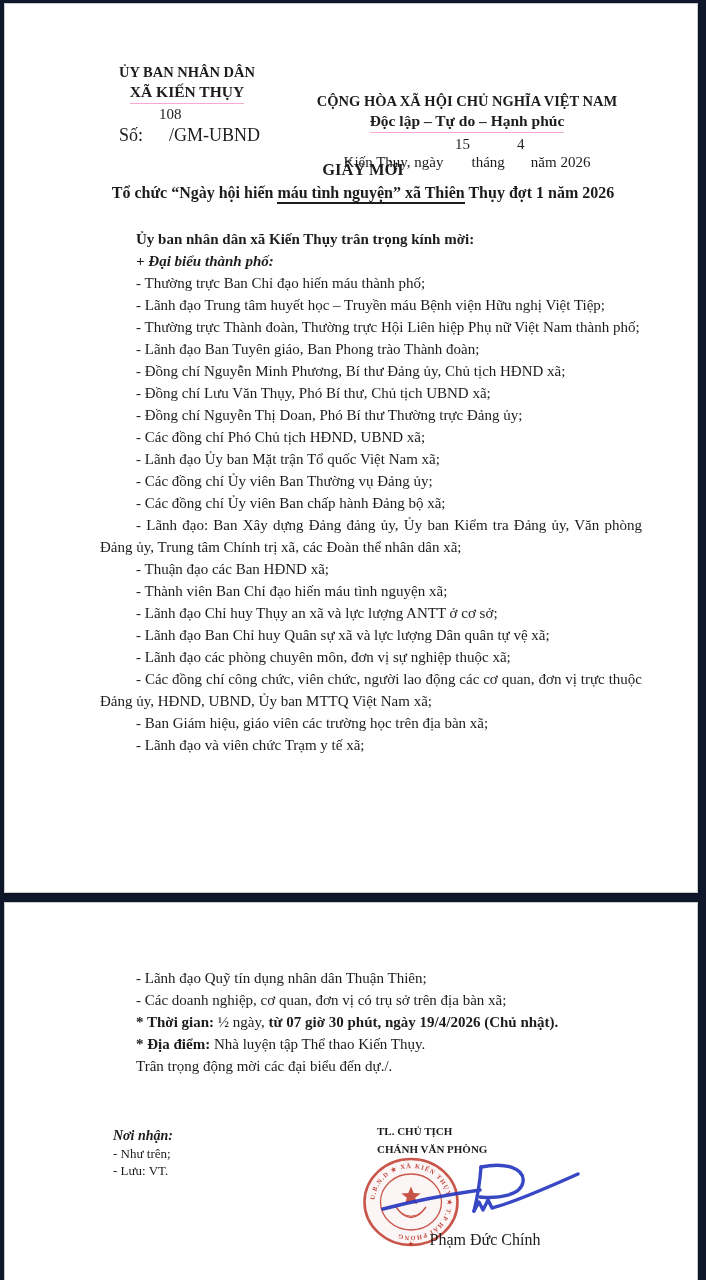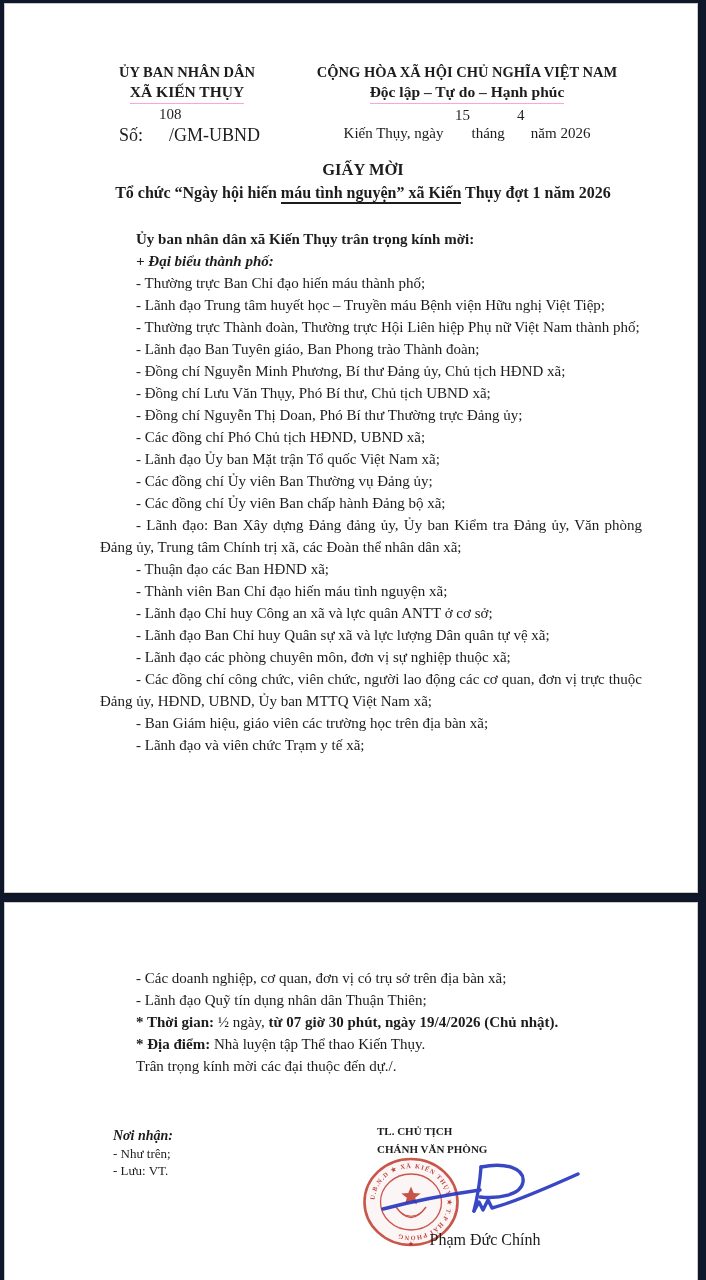--- a/index.html
+++ b/index.html
@@ -75,67 +75,67 @@
 
     <div class="hdr-left" style="position:absolute;">
       <div class="hdr-bold-sm">ỦY BAN NHÂN DÂN</div>
       <div class="hdr-bold"><span class="u-line">XÃ KIẾN THỤY</span></div>
       <span class="hw hw-108">108</span>
       <div class="so-line">
         <span>Số:</span><span class="so-value">/GM-UBND</span>
       </div>
     </div>
 
-    <div class="hdr-right" style="position:absolute;">
+    <div class="hdr-right" style="position:absolute;margin-top:29px;">
       <div class="hdr-bold-sm">CỘNG HÒA XÃ HỘI CHỦ NGHĨA VIỆT NAM</div>
       <div class="hdr-bold"><span class="u-line">Độc lập – Tự do – Hạnh phúc</span></div>
       <span class="hw hw-15">15</span>
       <span class="hw hw-4">4</span>
       <div class="date-line">
         <span>Kiến Thụy, ngày</span><span class="gap-a"></span><span>tháng</span><span class="gap-b"></span><span>năm 2026</span>
       </div>
     </div>
 
     <div class="doc-title">GIẤY MỜI</div>
-    <div class="doc-subtitle"><span>Tổ chức “Ngày hội hiến </span><span class="sub-u">máu tình nguyện” xã Kiến</span><span> Thụy đợt 1 năm 2026</span></div>
+    <div class="doc-subtitle"><span>Tổ chức “Ngày hội hiến </span><span class="sub-u">máu tình nguyện” xã Thiên</span><span> Thụy đợt 1 năm 2026</span></div>
 
     <div class="body-block body1">
       <p class="b">Ủy ban nhân dân xã Kiến Thụy trân trọng kính mời:</p>
       <p class="bi">+ Đại biểu thành phố:</p>
       <p>- Thường trực Ban Chỉ đạo hiến máu thành phố;</p>
       <p>- Lãnh đạo Trung tâm huyết học – Truyền máu Bệnh viện Hữu nghị Việt Tiệp;</p>
       <p>- Thường trực Thành đoàn, Thường trực Hội Liên hiệp Phụ nữ Việt Nam thành phố;</p>
       <p>- Lãnh đạo Ban Tuyên giáo, Ban Phong trào Thành đoàn;</p>
       <p>- Đồng chí Nguyễn Minh Phương, Bí thư Đảng ủy, Chủ tịch HĐND xã;</p>
       <p>- Đồng chí Lưu Văn Thụy, Phó Bí thư, Chủ tịch UBND xã;</p>
       <p>- Đồng chí Nguyễn Thị Doan, Phó Bí thư Thường trực Đảng ủy;</p>
       <p>- Các đồng chí Phó Chủ tịch HĐND, UBND xã;</p>
       <p>- Lãnh đạo Ủy ban Mặt trận Tổ quốc Việt Nam xã;</p>
       <p>- Các đồng chí Ủy viên Ban Thường vụ Đảng ủy;</p>
       <p>- Các đồng chí Ủy viên Ban chấp hành Đảng bộ xã;</p>
       <p>- Lãnh đạo: Ban Xây dựng Đảng đảng ủy, Ủy ban Kiểm tra Đảng ủy, Văn phòng Đảng ủy, Trung tâm Chính trị xã, các Đoàn thể nhân dân xã;</p>
       <p>- Thuận đạo các Ban HĐND xã;</p>
       <p>- Thành viên Ban Chỉ đạo hiến máu tình nguyện xã;</p>
-      <p>- Lãnh đạo Chỉ huy Công an xã và lực quân ANTT ở cơ sở;</p>
+      <p>- Lãnh đạo Chỉ huy Thụy an xã và lực lượng ANTT ở cơ sở;</p>
       <p>- Lãnh đạo Ban Chỉ huy Quân sự xã và lực lượng Dân quân tự vệ xã;</p>
       <p>- Lãnh đạo các phòng chuyên môn, đơn vị sự nghiệp thuộc xã;</p>
       <p>- Các đồng chí công chức, viên chức, người lao động các cơ quan, đơn vị trực thuộc Đảng ủy, HĐND, UBND, Ủy ban MTTQ Việt Nam xã;</p>
       <p>- Ban Giám hiệu, giáo viên các trường học trên địa bàn xã;</p>
       <p>- Lãnh đạo và viên chức Trạm y tế xã;</p>
     </div>
   </div>
 
   <div class="page page2">
 
     <div class="body-block body2">
+      <p>- Lãnh đạo Quỹ tín dụng nhân dân Thuận Thiên;</p>
       <p>- Các doanh nghiệp, cơ quan, đơn vị có trụ sở trên địa bàn xã;</p>
-      <p>- Lãnh đạo Quỹ tín dụng nhân dân Thuận Thiên;</p>
       <p><span class="b">* Thời gian: </span><span>½ ngày, </span><span class="b">từ 07 giờ 30 phút, ngày 19/4/2026 (Chủ nhật).</span></p>
       <p><span class="b">* Địa điểm: </span><span>Nhà luyện tập Thể thao Kiến Thụy.</span></p>
-      <p>Trân trọng kính mời các đại thuộc đến dự./.</p>
+      <p>Trân trọng động mời các đại biểu đến dự./.</p>
     </div>
 
     <div class="recipients">
       <div class="label">Nơi nhận:</div>
       <div>- Như trên;</div>
       <div>- Lưu: VT.</div>
     </div>
 
     <div class="sign-block">
       <div>TL. CHỦ TỊCH</div>

